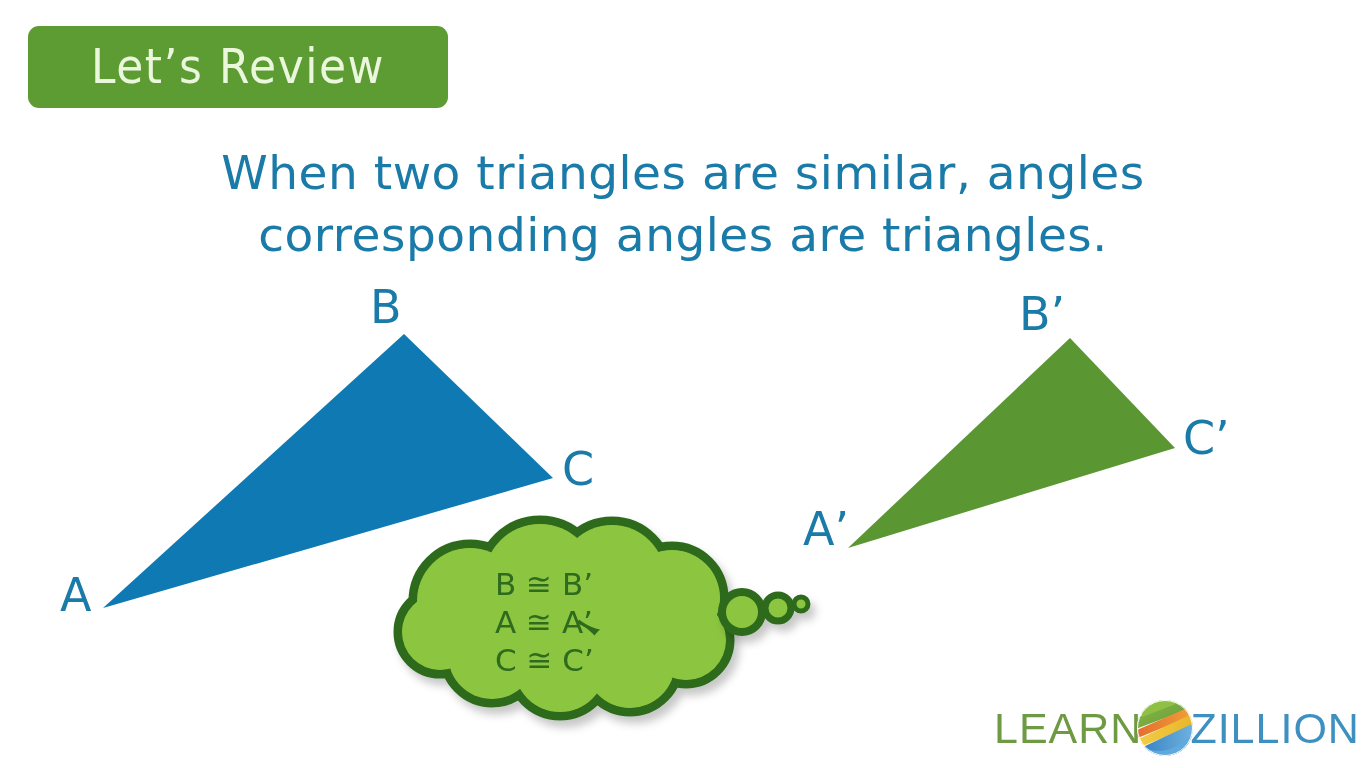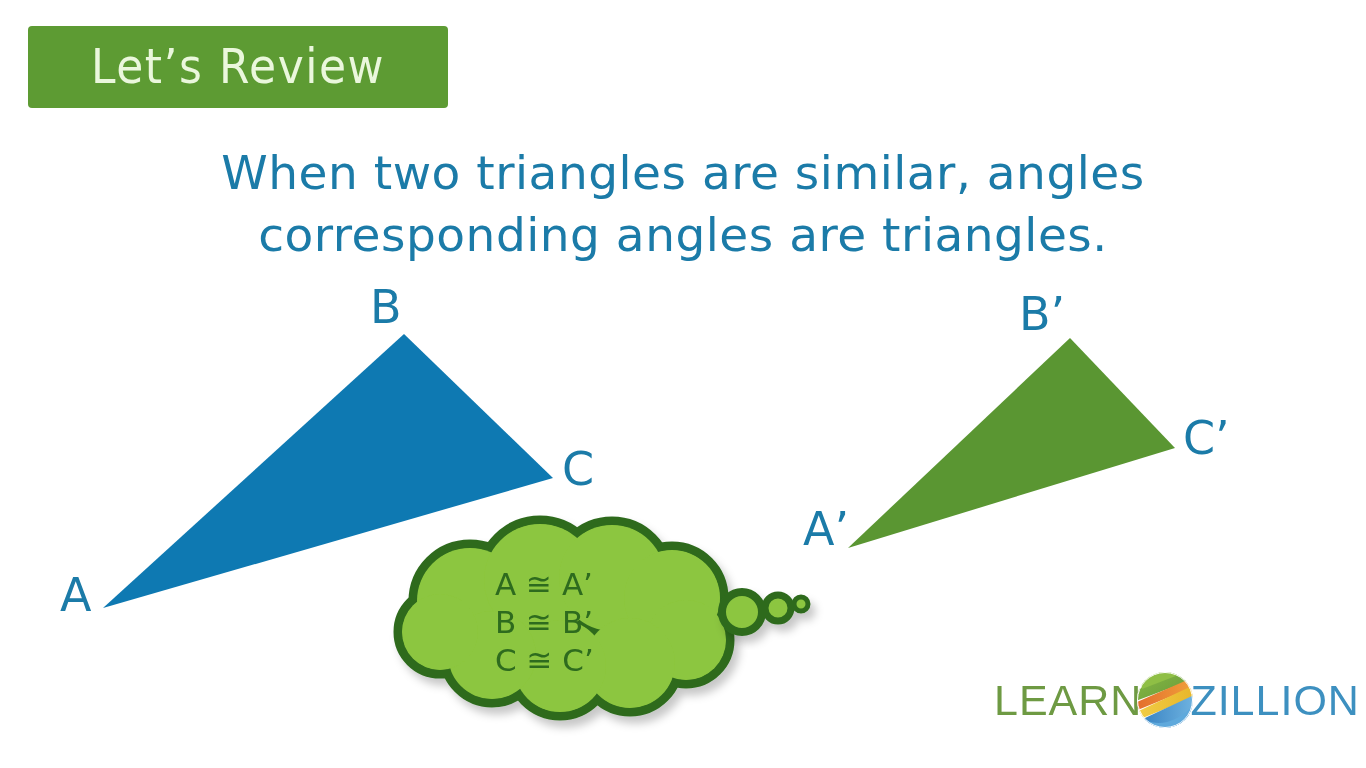--- a/index.html
+++ b/index.html
@@ -17,21 +17,21 @@
   }
 
   
   #review-banner {
     position: absolute;
     left: 28px;
     top: 26px;
     width: 420px;
     height: 82px;
     background: #5D9B33;
-    border-radius: 4px;
+    border-radius: 11px;
     display: flex;
     align-items: center;
     justify-content: center;
   }
   #review-banner-label {
     color: #EAF7DC;
     font-family: "DejaVu Sans", sans-serif;
     font-size: 44px;
     font-weight: 400;
     letter-spacing: 1.5px;
@@ -96,21 +96,21 @@
     line-height: 38px;
     text-align: left;
     white-space: nowrap;
   }
   #bubble-text .bline { display: block; }
 
   
   #logo {
     position: absolute;
     left: 994px;
-    top: 672px;
+    top: 700px;
     display: flex;
     align-items: center;
     height: 56px;
   }
   #logo-learn {
     color: #6E9A43;
     font-family: "Liberation Sans", sans-serif;
     font-size: 43px;
     font-weight: 400;
     letter-spacing: 1px;
@@ -210,22 +210,22 @@
   </svg>
 
   <div class="vertex-label" id="label-A">A</div>
   <div class="vertex-label" id="label-B">B</div>
   <div class="vertex-label" id="label-C">C</div>
   <div class="vertex-label" id="label-Ap">A’</div>
   <div class="vertex-label" id="label-Bp">B’</div>
   <div class="vertex-label" id="label-Cp">C’</div>
 
   <div id="bubble-text">
+    <span class="bline">B ≅ B’</span>
     <span class="bline">A ≅ A’</span>
-    <span class="bline">B ≅ B’</span>
     <span class="bline">C ≅ C’</span>
   </div>
 
   <div id="logo">
     <span id="logo-learn">LEARN</span>
     <svg id="logo-globe" viewBox="0 0 58 58">
       <circle cx="29" cy="29" r="28" fill="#ffffff"></circle>
       <g clip-path="url(#globeClip)">
         <rect x="0" y="0" width="58" height="58" fill="#ffffff"></rect>
         <polygon points="-6,22 58,-8 58,8 -6,32" fill="url(#gStripeGreenTop)"></polygon>

